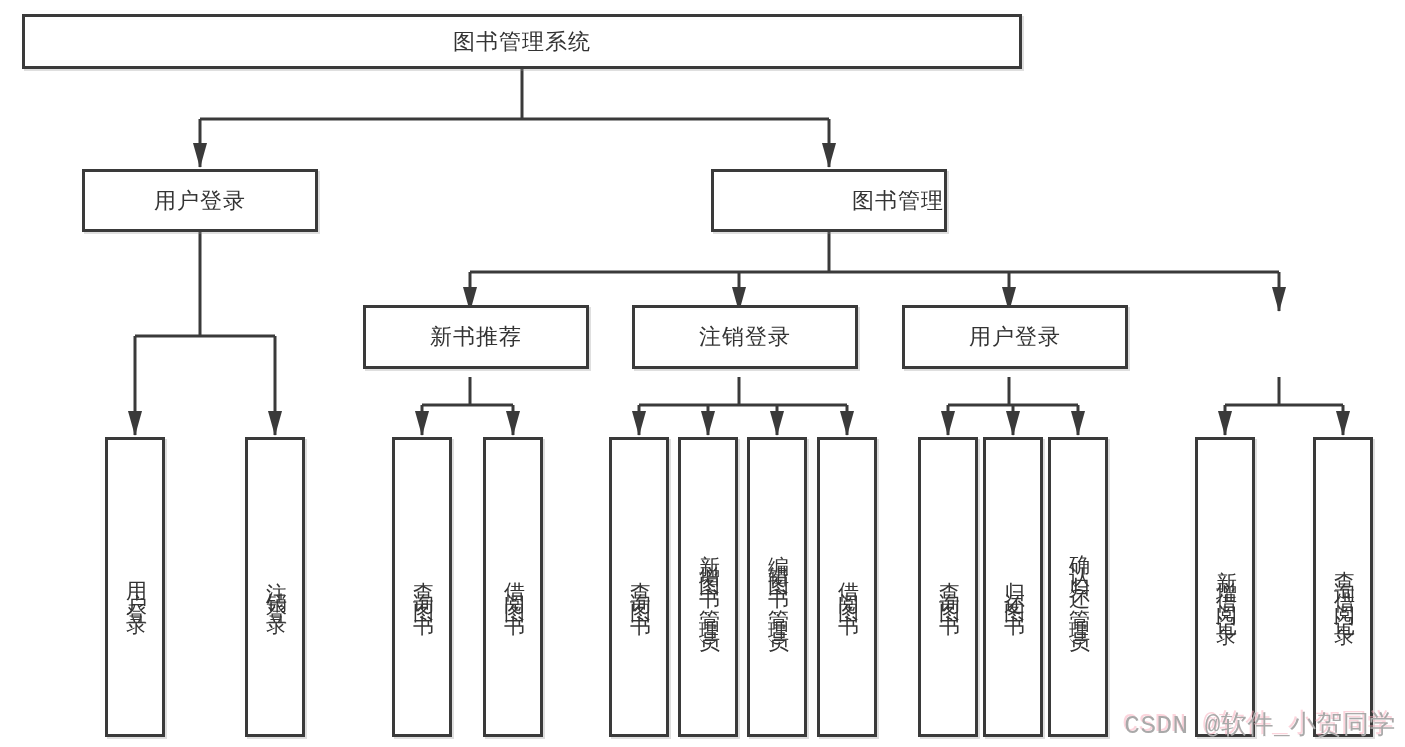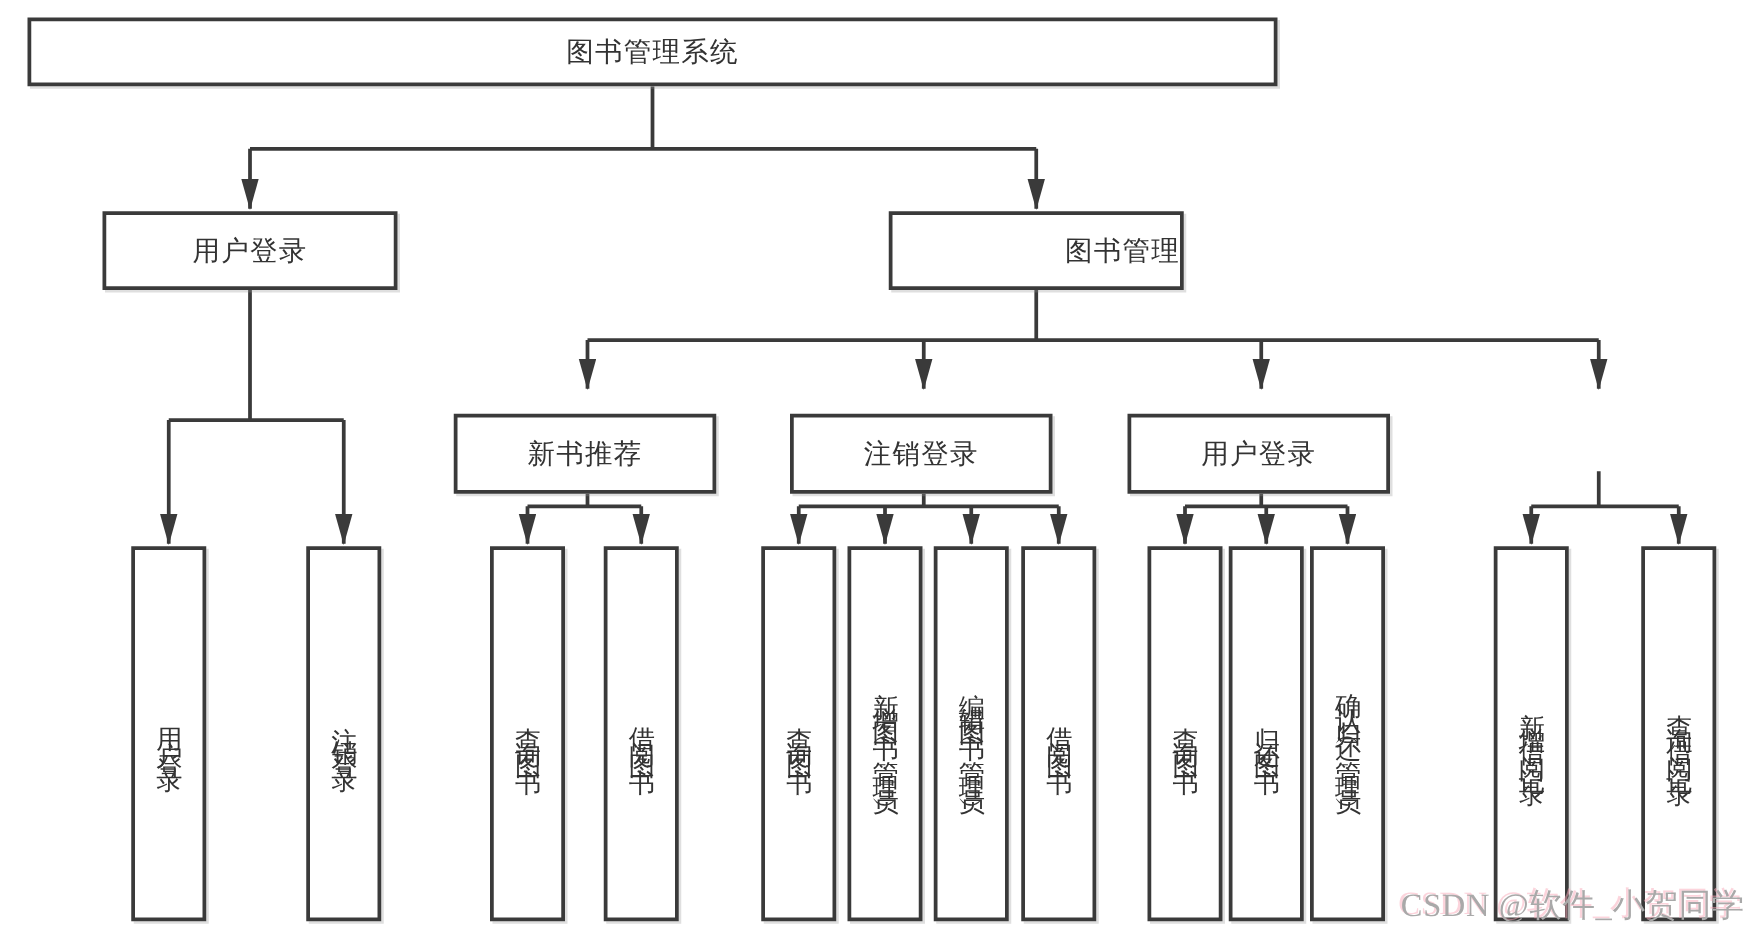--- a/index.html
+++ b/index.html
@@ -2,21 +2,21 @@
 <html lang="zh"><head>
 <meta charset="utf-8">
 <style>
   html, body { margin: 0; padding: 0; background: #ffffff; }
   .canvas {
     position: relative;
     width: 1405px;
     height: 747px;
     background: #ffffff;
     overflow: hidden;
-    font-family: Liberation Serif, serif;
+    font-family: Liberation Mono, monospace;
     border-radius: 27px;
   }
   svg.connectors {
     position: absolute;
     left: 0; top: 0;
     width: 1405px; height: 747px;
   }
   svg.connectors path.wire {
     stroke: #3a3a3a;
     stroke-width: 3;
@@ -29,21 +29,21 @@
     border: 3px solid #3a3a3a;
     display: flex;
     align-items: center;
     justify-content: center;
     color: #333333;
     box-shadow: 2px 2px 0 rgba(150,150,150,0.30);
   }
   .node.h-label { font-size: 22px; letter-spacing: 1px; }
   .node.root  { left: 22px;  top: 14px;  width: 1000px; height: 55px; }
   .node.lvl2  { top: 169px; width: 236px; height: 63px; }
-  .node.lvl3  { top: 331px; width: 210px; height: 64px; }
+  .node.lvl3  { top: 305px; width: 226px; height: 64px; }
   .node.leaf  { top: 437px; width: 60px;  height: 300px; }
   .vtext {
     writing-mode: vertical-rl;
     text-orientation: mixed;
     font-size: 21px;
     letter-spacing: 11px;
     line-height: 1.1;
     color: #333333;
     white-space: nowrap;
   }

